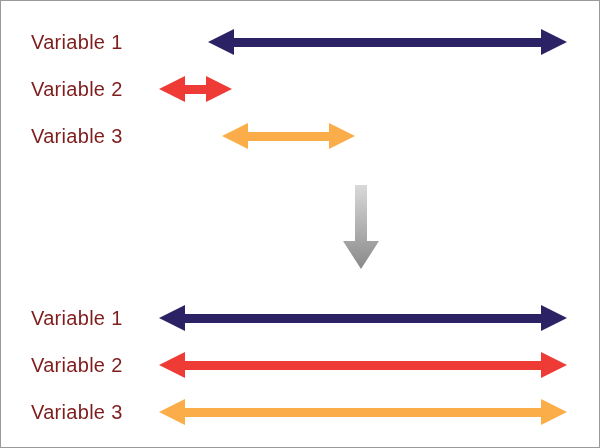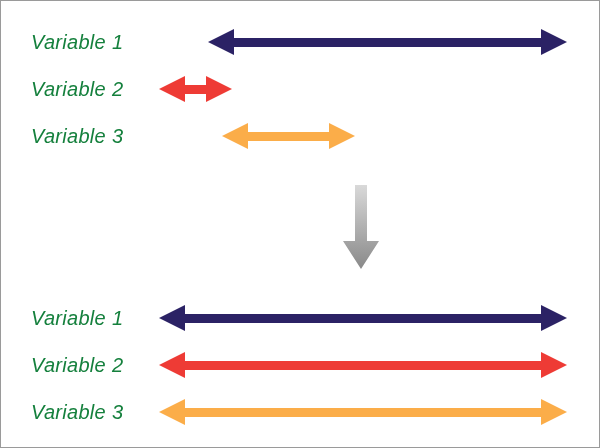--- a/index.html
+++ b/index.html
@@ -21,21 +21,21 @@
   .h-arrow{position:absolute;top:0;height:26px;display:flex;align-items:center;}
   .head{flex:0 0 26px;width:26px;height:26px;}
   .head-l{clip-path:polygon(100% 0, 0 50%, 100% 100%);}
   .head-r{clip-path:polygon(0 0, 100% 50%, 0 100%);}
   .shaft{flex:1 1 auto;height:9px;}
   .v-arrow{position:absolute;}
 </style>
 </head>
 <body>
 
-<div class="canvas" style="border-color: rgb(154, 154, 154); background: rgb(255, 255, 255); color: #15803d; font-style: italic;">
+<div class="canvas" style="border-color: rgb(154, 154, 154); background: rgb(255, 255, 255); color: #7f1d1d;">
 
   <div class="row" style="top: 28px;">
     <span class="label">Variable 1</span>
     <div class="h-arrow" style="left: 207px; width: 359px;">
       <div class="head head-l" style="background: rgb(43, 34, 101);"></div>
       <div class="shaft" style="background: rgb(43, 34, 101);"></div>
       <div class="head head-r" style="background: rgb(43, 34, 101);"></div>
     </div>
   </div>
 

